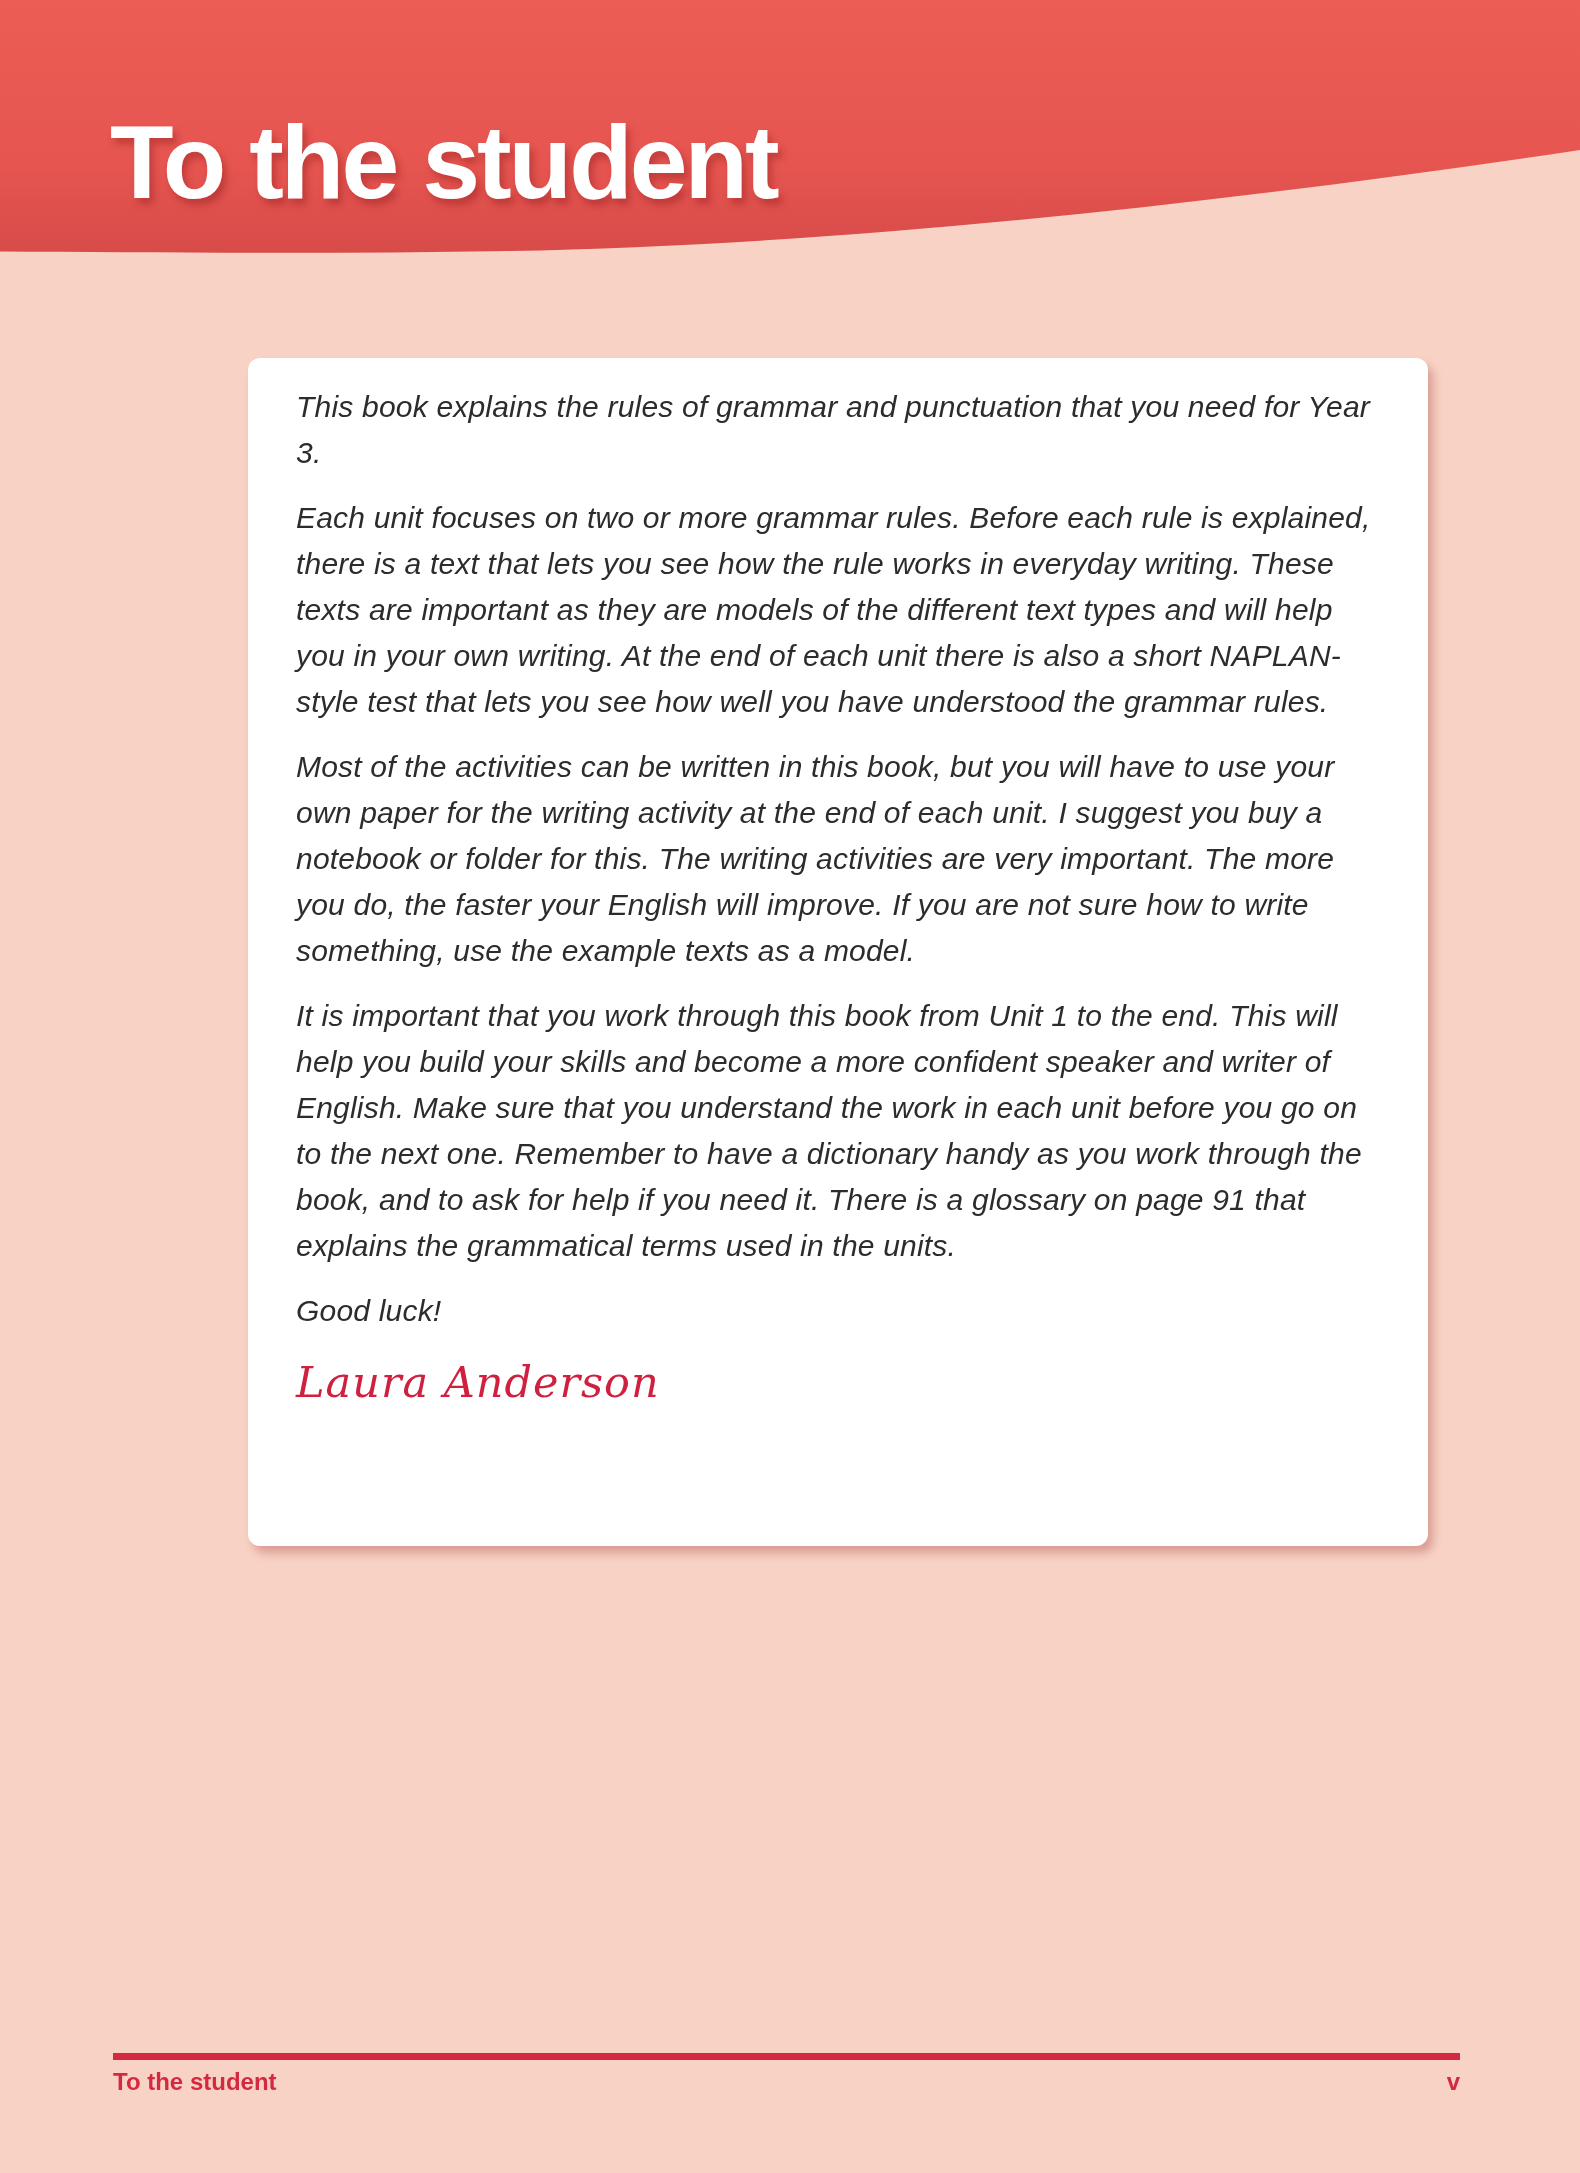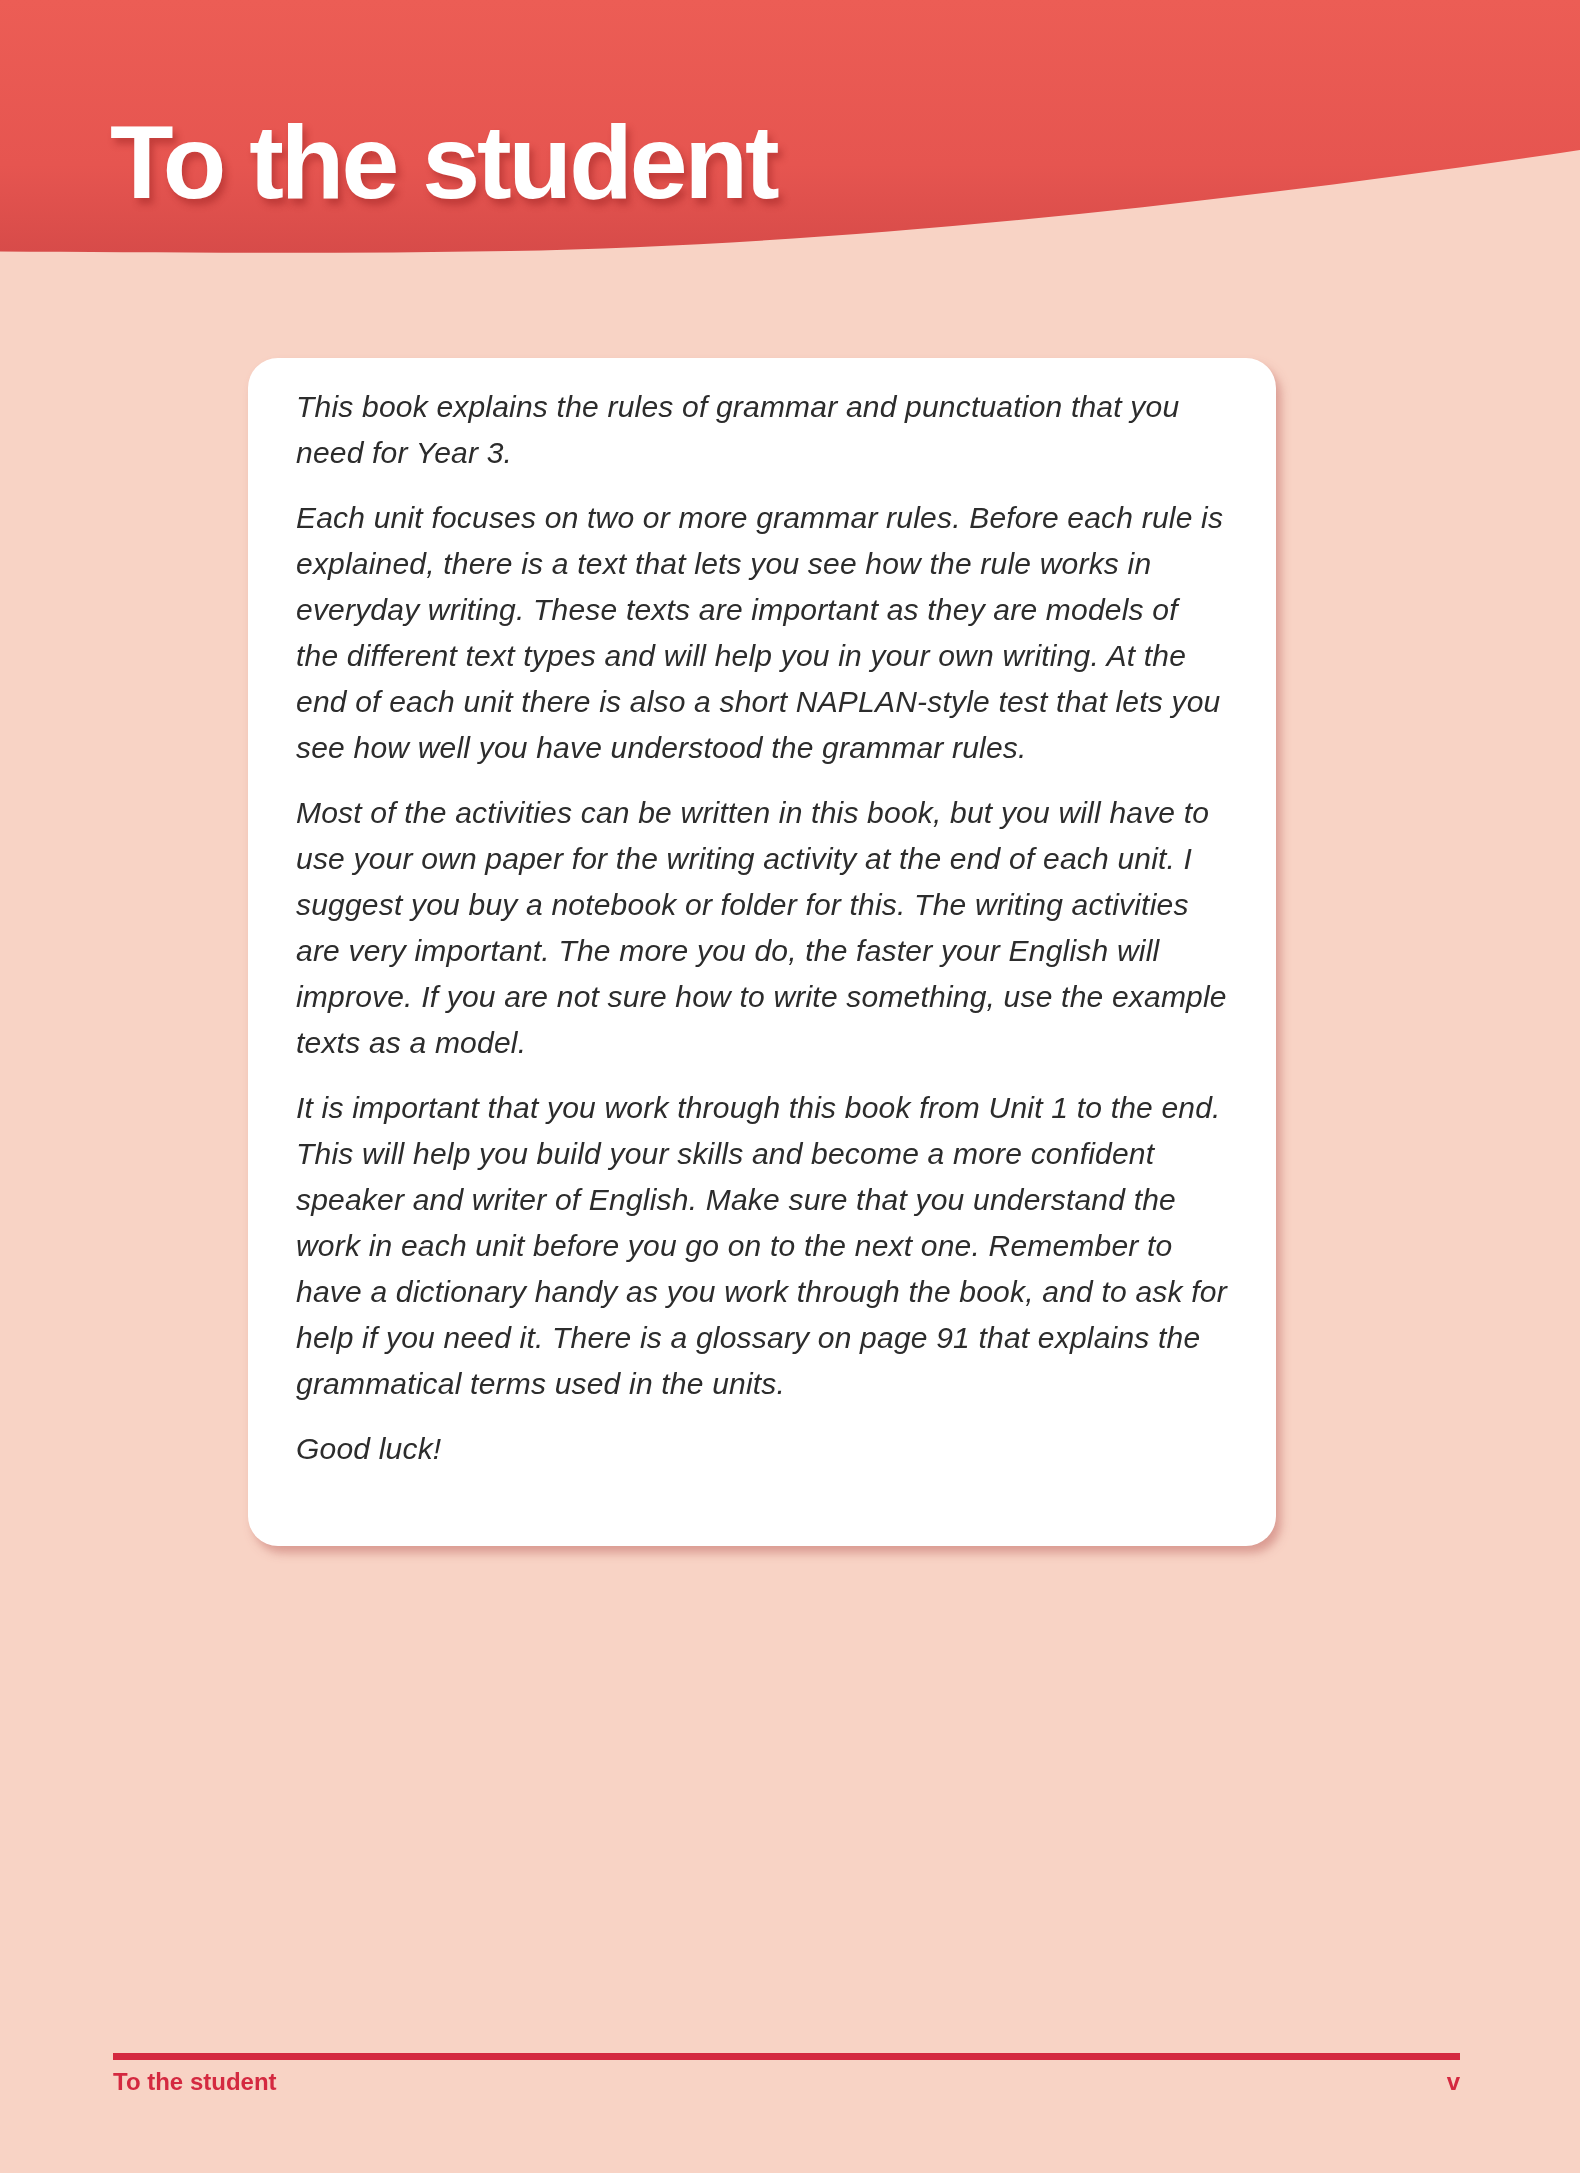--- a/index.html
+++ b/index.html
@@ -32,25 +32,25 @@
     line-height: 100px;
     letter-spacing: -3px;
     color: #ffffff;
     text-shadow: 4px 6px 7px rgba(150, 30, 30, 0.45);
     white-space: nowrap;
   }
   .intro-card {
     position: absolute;
     left: 248px;
     top: 358px;
-    width: 1028px;
+    width: 1180px;
     height: 1188px;
     box-sizing: border-box;
     background: #ffffff;
-    border-radius: 30px;
+    border-radius: 12px;
     box-shadow: 5px 7px 10px rgba(213, 146, 137, 0.85);
     padding: 26px 48px 0 48px;
   }
   .intro-card p {
     margin: 0 0 19px 0;
     font-family: "Liberation Sans", sans-serif;
     font-style: italic;
     font-size: 30px;
     line-height: 46px;
     letter-spacing: 0.2px;
@@ -106,20 +106,21 @@
     </svg>
     <h1 class="page-title">To the student</h1>
   </div>
 
   <div class="intro-card">
     <p>This book explains the rules of grammar and punctuation that you need for Year 3.</p>
     <p>Each unit focuses on two or more grammar rules. Before each rule is explained, there is a text that lets you see how the rule works in everyday writing. These texts are important as they are models of the different text types and will help you in your own writing. At the end of each unit there is also a short NAPLAN-style test that lets you see how well you have understood the grammar rules.</p>
     <p>Most of the activities can be written in this book, but you will have to use your own paper for the writing activity at the end of each unit. I suggest you buy a notebook or folder for this. The writing activities are very important. The more you do, the faster your English will improve. If you are not sure how to write something, use the example texts as a model.</p>
     <p>It is important that you work through this book from Unit 1 to the end. This will help you build your skills and become a more confident speaker and writer of English. Make sure that you understand the work in each unit before you go on to the next one. Remember to have a dictionary handy as you work through the book, and to ask for help if you need it. There is a glossary on page 91 that explains the grammatical terms used in the units.</p>
     <p>Good luck!</p>
+    <div class="signature">Laura Anderson</div>
   </div>
 
   <div class="footer-rule"></div>
   <div class="footer-row">
     <span>To the student</span>
     <span>v</span>
   </div>
 
 </div>
 

